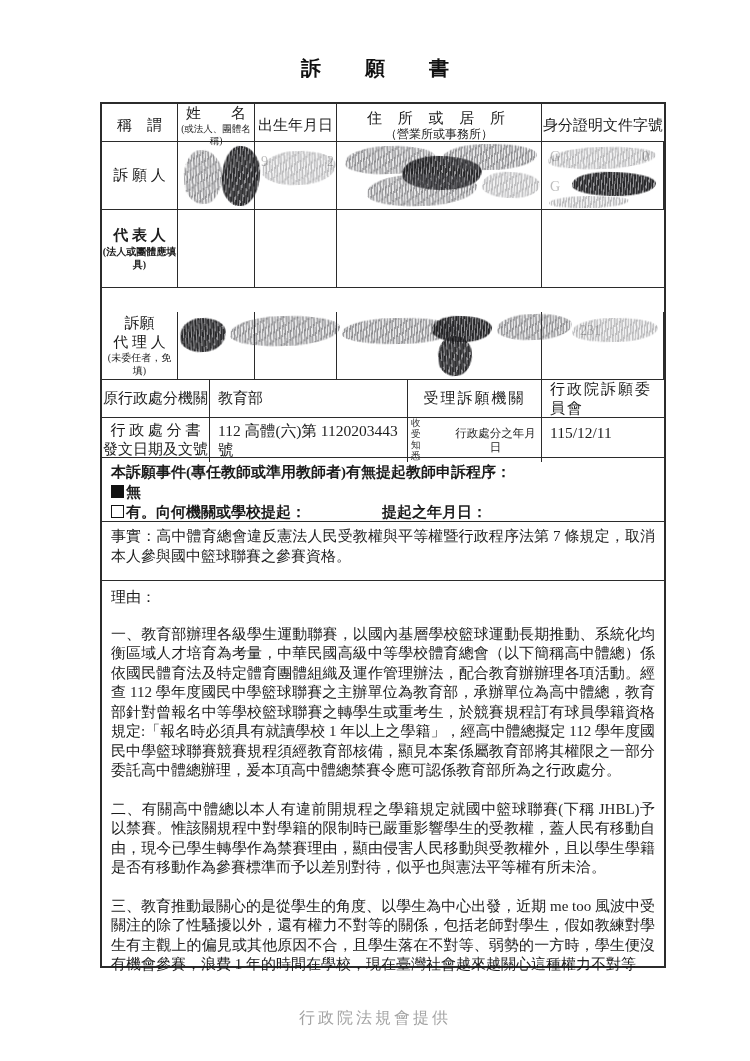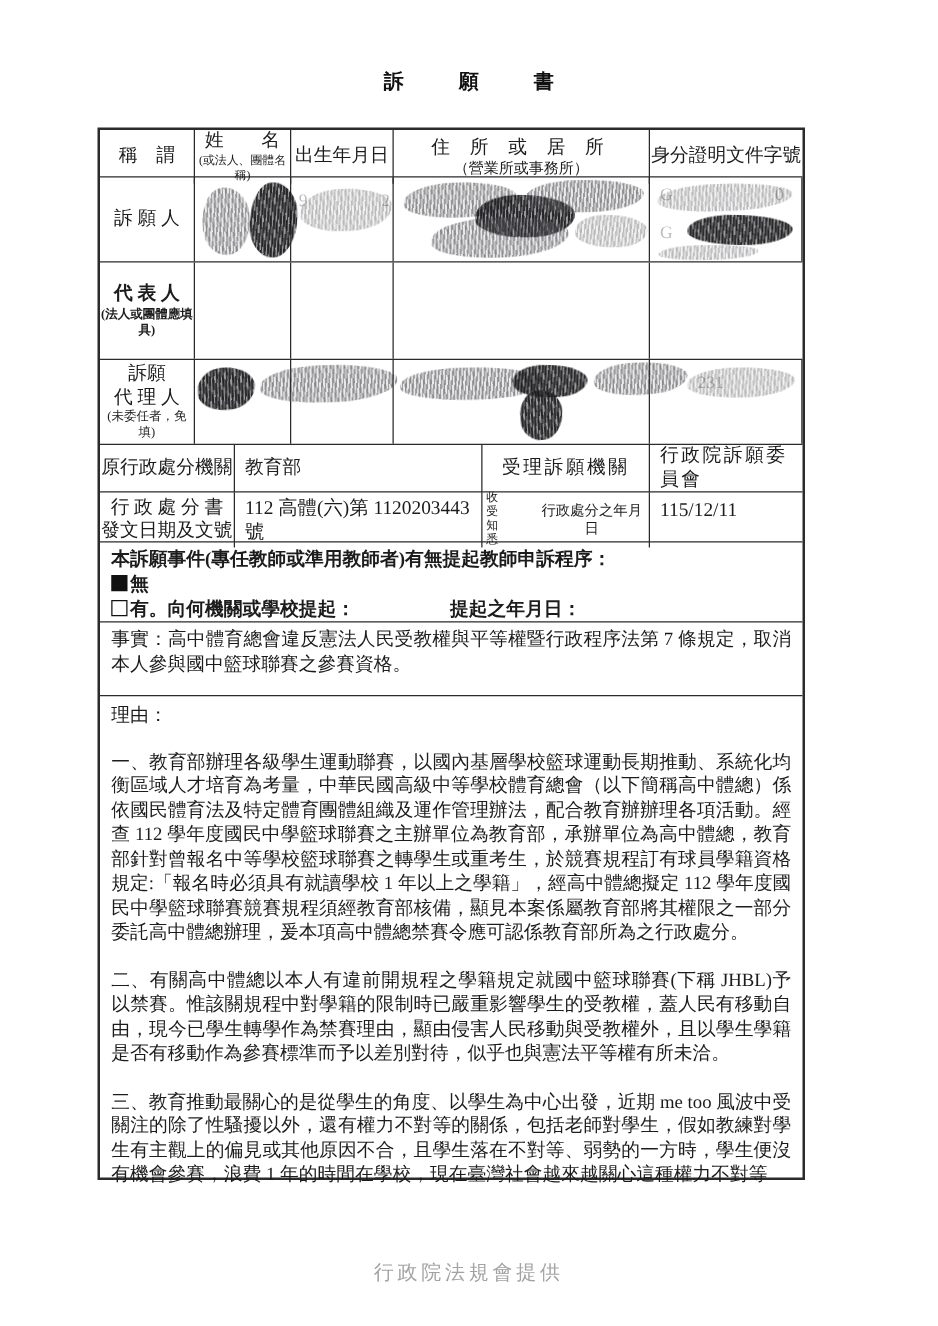--- a/index.html
+++ b/index.html
@@ -3,25 +3,25 @@
 <meta charset="utf-8">
 <style>
   html,body{margin:0;padding:0;}
   body{
     width:750px;height:1061px;position:relative;background:#ffffff;
     font-family:"Liberation Serif","DejaVu Serif",serif;color:#1c1c1c;
     overflow:hidden;
   }
   .title{
     position:absolute;top:55px;left:0;width:750px;text-align:center;
-    font-size:16px;font-weight:bold;letter-spacing:44px;text-indent:44px;
+    font-size:20px;font-weight:bold;letter-spacing:44px;text-indent:44px;
     color:#111;
   }
   .doc{
-    position:absolute;left:78px;top:102px;width:566px;
+    position:absolute;left:100px;top:102px;width:566px;
     border:2px solid #2b2b2b;box-sizing:border-box;background:#fff;
   }
   .row{display:grid;position:relative;border-bottom:1.5px solid #2b2b2b;box-sizing:border-box;}
   .row:last-child{border-bottom:none;}
   .ga{grid-template-columns:76px 77px 82px 205px 122px;}
   .gb{grid-template-columns:108px 198px 134px 122px;}
   .c{
     border-right:1.5px solid #2b2b2b;box-sizing:border-box;position:relative;
     display:flex;flex-direction:column;align-items:center;justify-content:center;
     font-size:15px;line-height:1.25;text-align:center;
@@ -133,21 +133,21 @@
     <div class="c" data-name="representative-label">
       <span>代 表 人</span>
       <span class="sub" style="font-size:10px;" data-name="representative-label-sub">(法人或團體應填具)</span>
     </div>
     <div class="c" data-name="representative-name-cell"></div>
     <div class="c" data-name="representative-birth-cell"></div>
     <div class="c" data-name="representative-address-cell"></div>
     <div class="c" data-name="representative-id-cell"></div>
   </div>
 
-  <div class="row ga" style="height:68px;" data-name="agent-row">
+  <div class="row ga" style="height:68px;margin-top:24px;" data-name="agent-row">
     <div class="c" data-name="agent-label">
       <span>訴願</span>
       <span>代 理 人</span>
       <span class="sub" style="font-size:10px;" data-name="agent-label-sub">(未委任者，免填)</span>
     </div>
     <div class="c" data-name="agent-name-cell"></div>
     <div class="c" data-name="agent-birth-cell"></div>
     <div class="c" data-name="agent-address-cell"></div>
     <div class="c" data-name="agent-id-cell"></div>
     <span class="hint" style="left:478px;top:12px;" data-name="redaction-hint">231</span>

